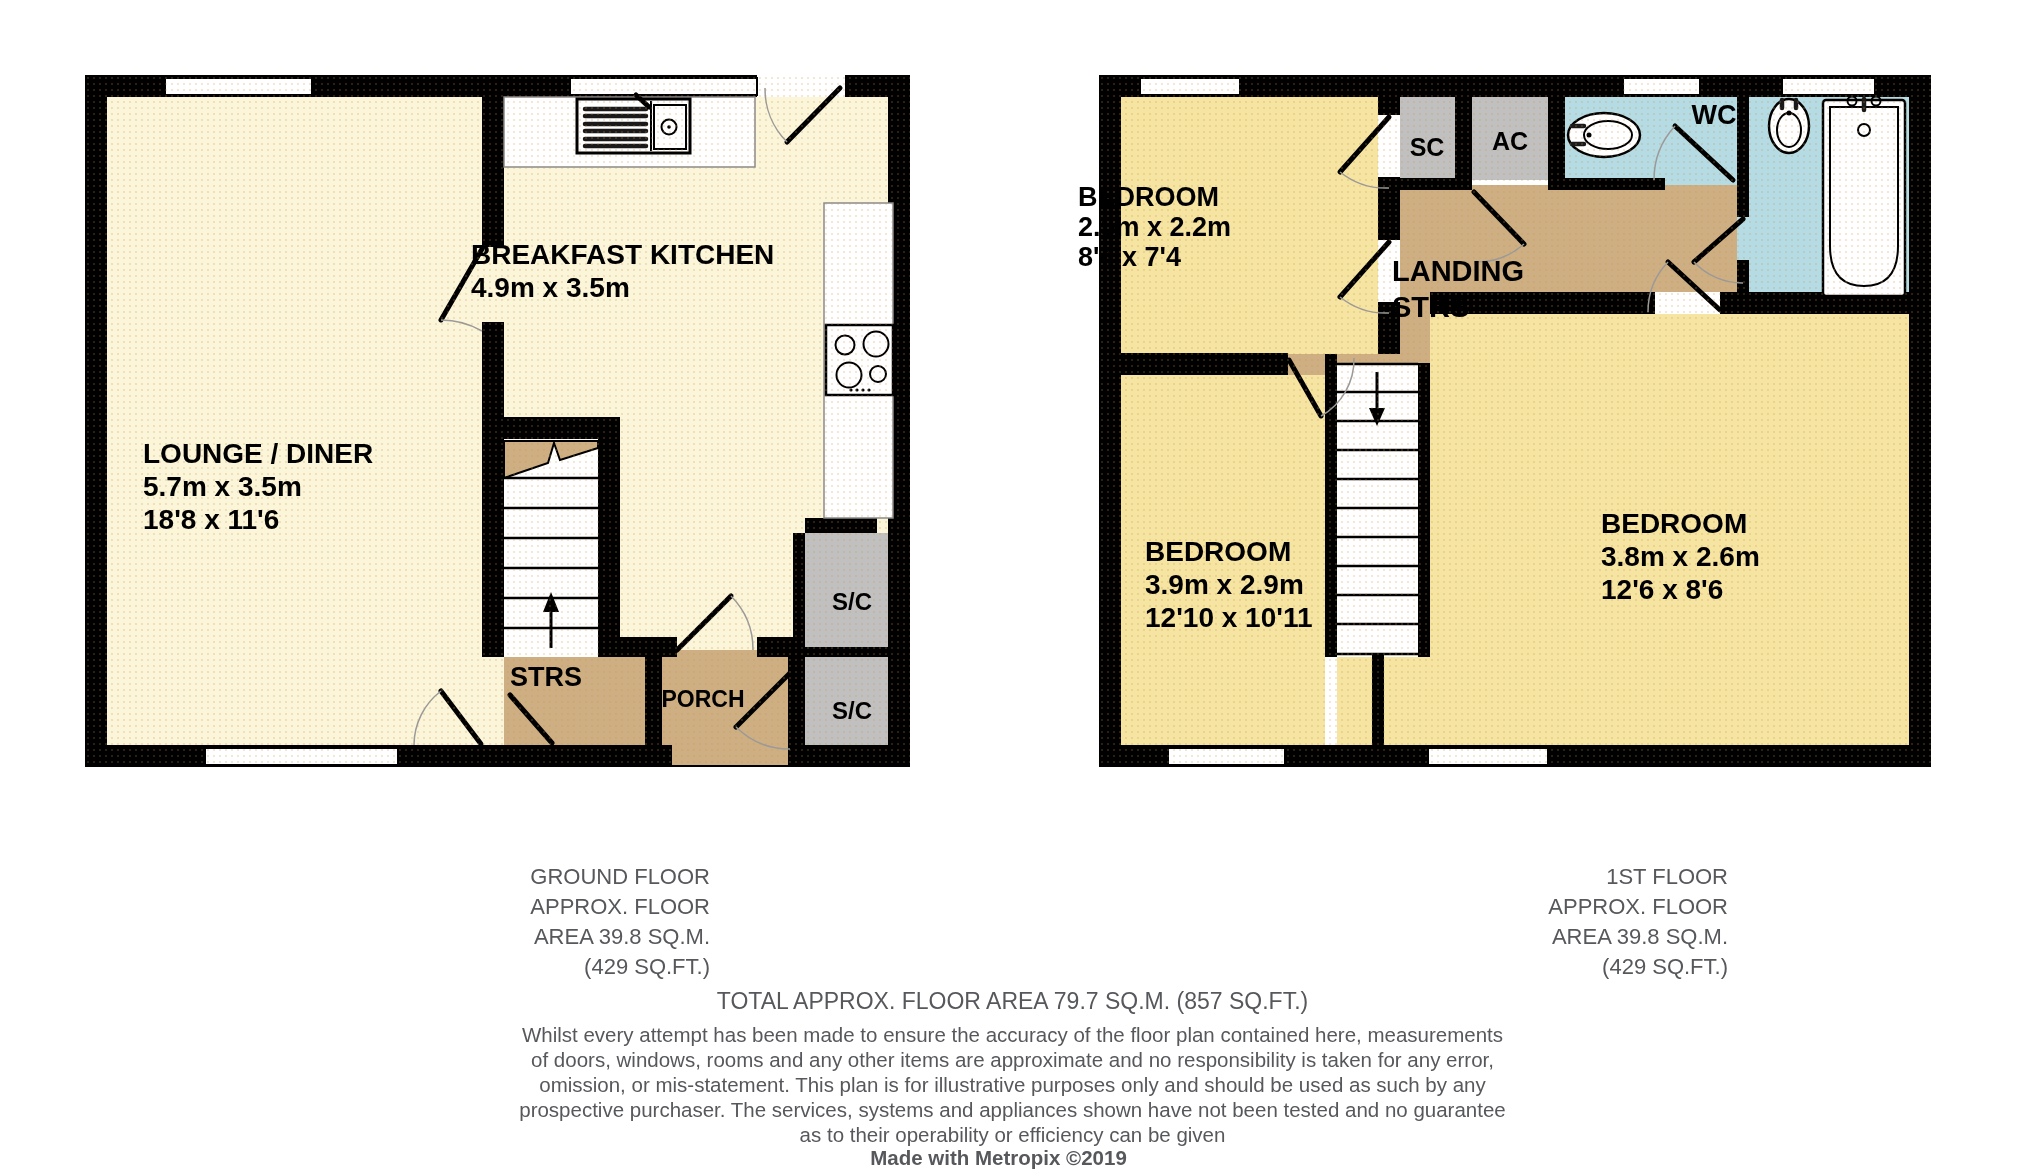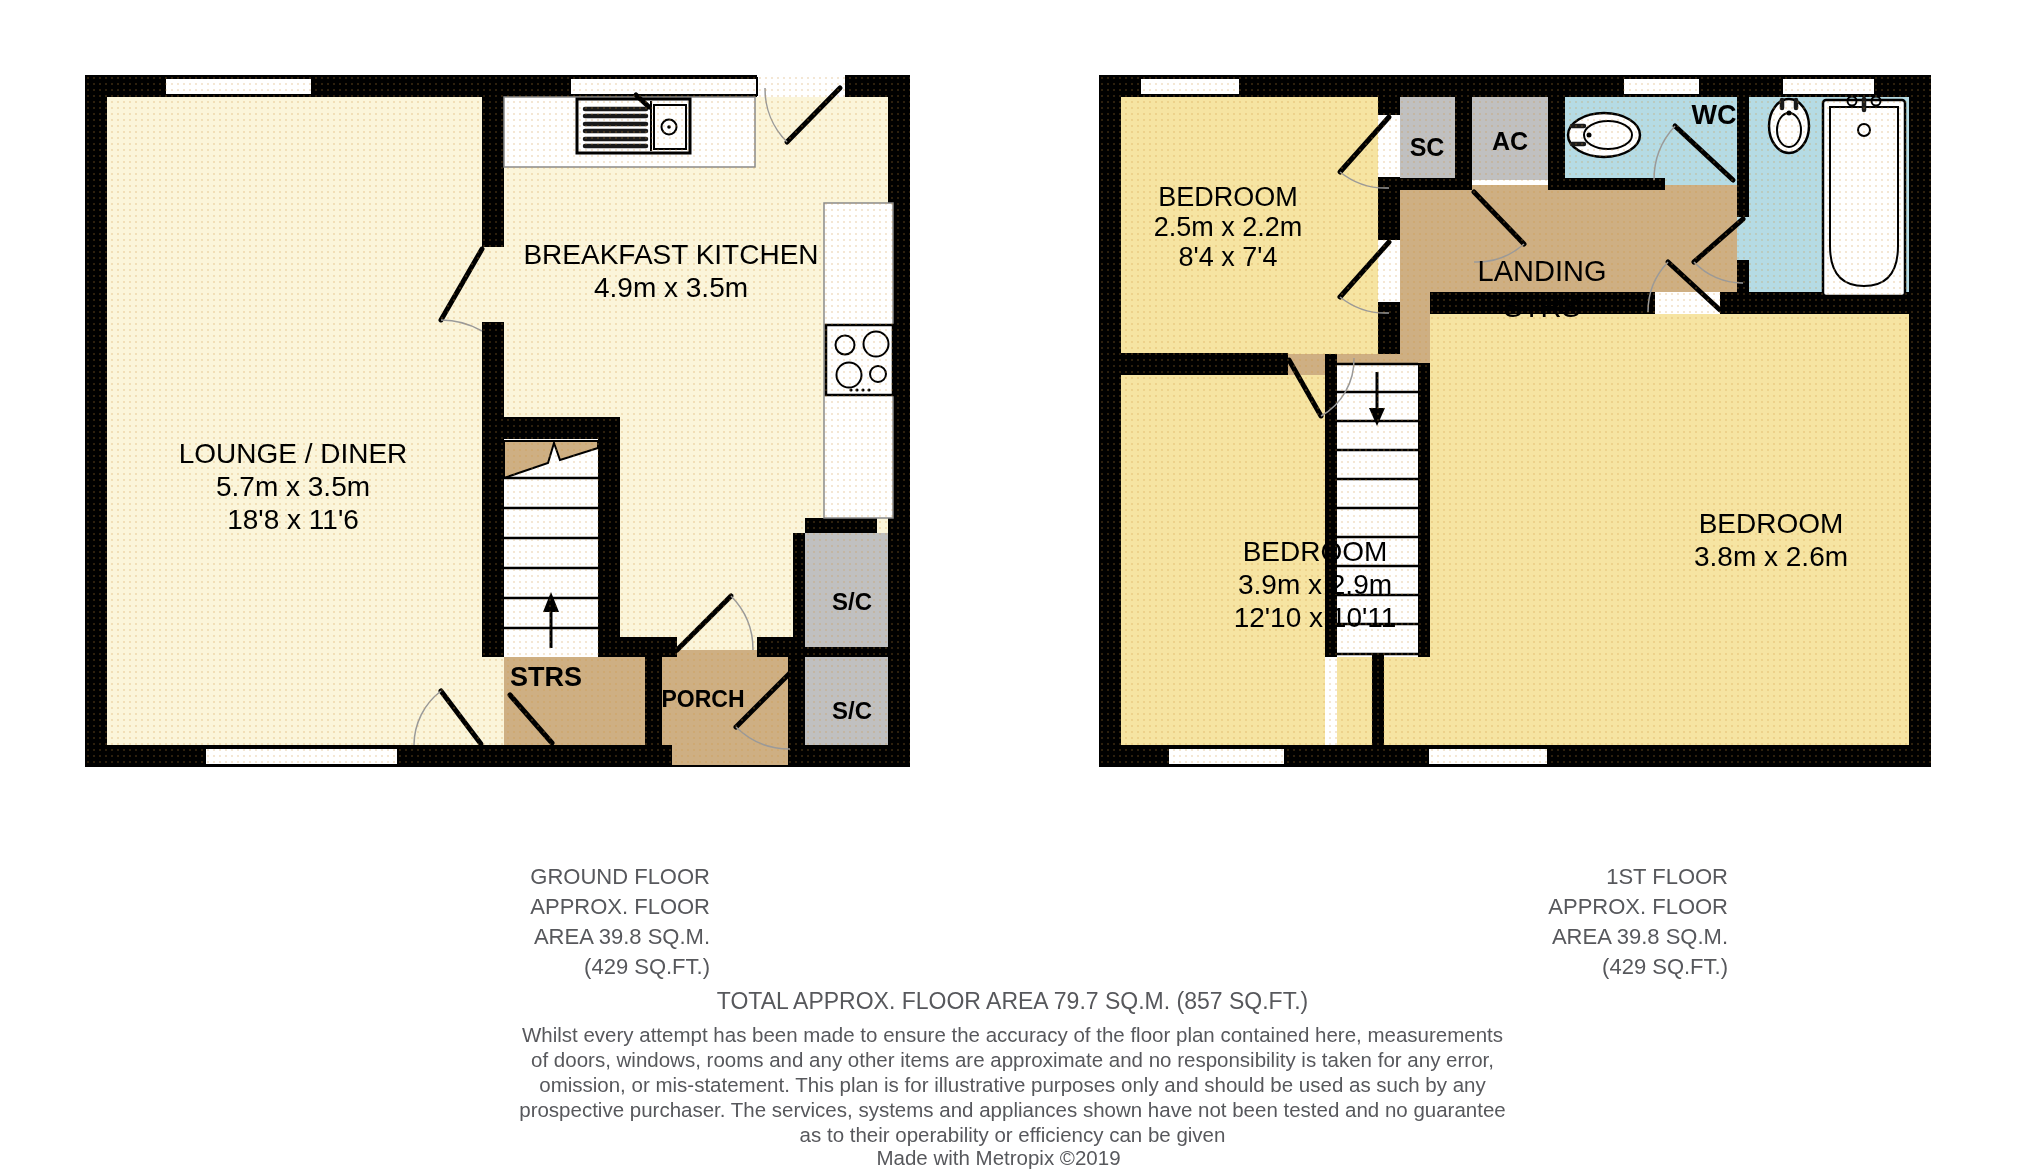--- a/index.html
+++ b/index.html
@@ -20,33 +20,33 @@
   .thin{fill:none;stroke:var(--wall);stroke-width:2;}
   .tread{stroke:var(--wall);stroke-width:2.5;}
   .leaf{stroke:var(--wall);stroke-width:5;stroke-linecap:round;}
   .arc{stroke:#9a9a9a;stroke-width:1.5;fill:none;}
   .bar{stroke:#1a1a1a;stroke-width:4.5;stroke-linecap:round;}
   .arrow{stroke:var(--wall);stroke-width:3;}
   .ah{fill:var(--wall);}
   .dots{position:absolute;pointer-events:none;
         background-image:radial-gradient(rgba(205,145,60,.22) 1px, transparent 1.4px);
         background-size:6px 6px;}
-  .room-label{position:absolute;font-weight:normal;font-size:28px;line-height:33px;
-              text-align:center;color:#000;}
+  .room-label{position:absolute;font-weight:bold;font-size:28px;line-height:33px;
+              color:#000;}
   .room-label.sm{font-size:27px;line-height:30px;}
   .room-label.land{line-height:36px;font-size:29px;}
   .tag{position:absolute;font-weight:bold;text-align:center;color:#000;}
   .floor-title{position:absolute;width:400px;text-align:right;
                font-size:22px;line-height:30px;color:var(--footer_text);}
   .total-line{position:absolute;left:0;top:988px;width:2025px;text-align:center;
               font-size:23px;color:var(--footer_text);}
   .disclaimer{position:absolute;left:0;top:1022px;width:2025px;text-align:center;
               font-size:20.5px;line-height:25px;color:var(--footer_text);}
   .credit{position:absolute;left:0;top:1146px;width:1997px;text-align:center;
-          font-size:20.5px;color:var(--footer_text);}
+          font-size:20.5px;color:var(--footer_text);font-weight:bold;}
 </style>
 </head>
 <body>
 
 <div class="canvas">
 
 <svg width="2025" height="1171" viewBox="0 0 2025 1171">
 
   <g>
 
@@ -278,20 +278,21 @@
   <div>8'4 x 7'4</div>
 </div>
 <div class="room-label" style="left:1145px;top:535px;width:340px">
   <div>BEDROOM</div>
   <div>3.9m x 2.9m</div>
   <div>12'10 x 10'11</div>
 </div>
 <div class="room-label" style="left:1601px;top:507px;width:340px">
   <div>BEDROOM</div>
   <div>3.8m x 2.6m</div>
+  <div>12'6 x 8'6</div>
 </div>
 <div class="room-label land" style="left:1392px;top:253px;width:300px">
   <div>LANDING</div>
   <div>STRS</div>
 </div>
 <div class="tag" style="left:1377px;top:133px;width:100px;font-size:25px">SC</div>
 <div class="tag" style="left:1460px;top:127px;width:100px;font-size:25px">AC</div>
 <div class="tag" style="left:1664px;top:100px;width:100px;font-size:27px">WC</div>
 
 <div class="floor-title" style="left:310px;top:862px">

